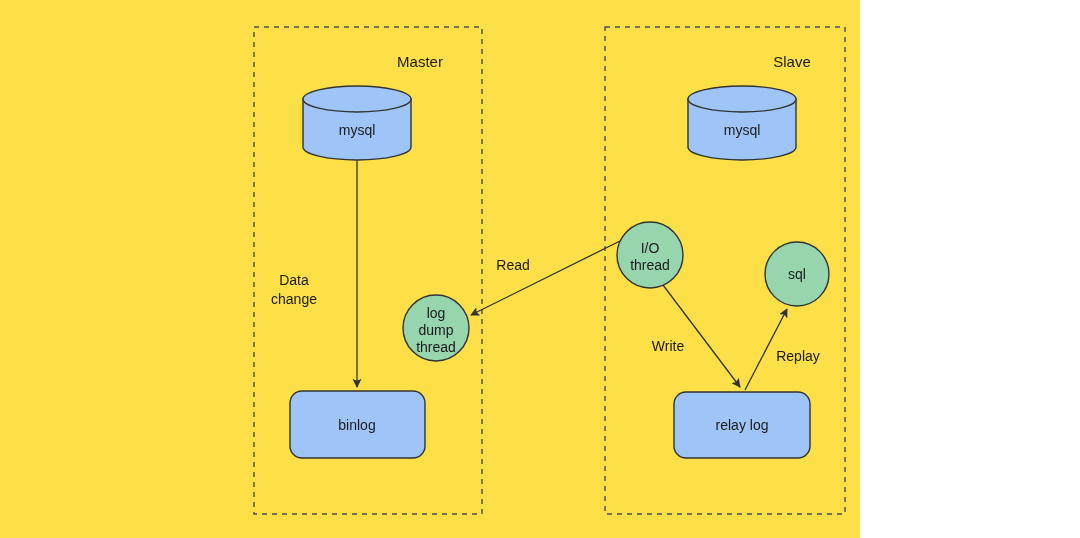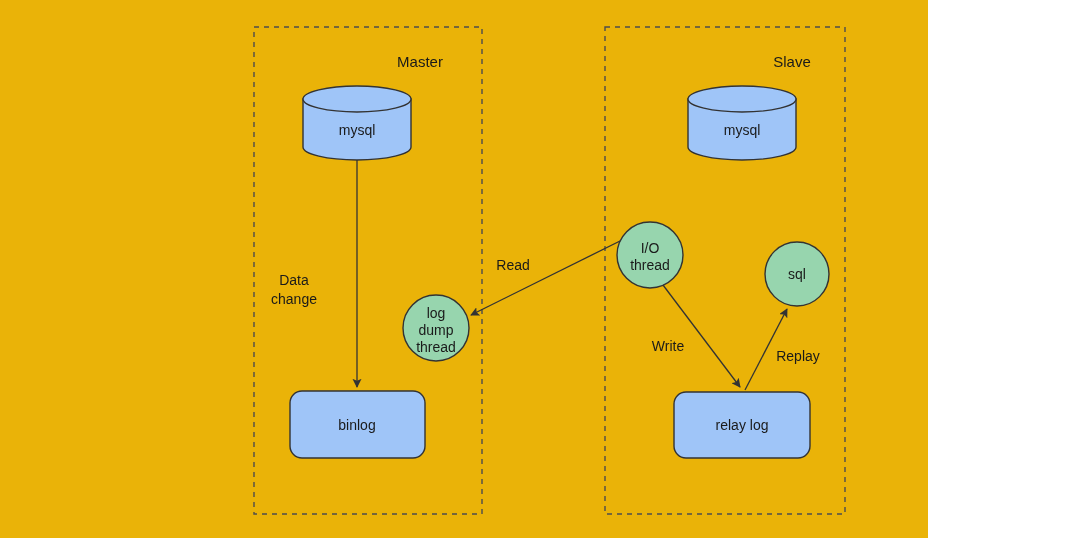--- a/index.html
+++ b/index.html
@@ -5,23 +5,23 @@
   html, body {
     margin: 0;
     padding: 0;
     background: #ffffff;
   }
   body {
     font-family: "Liberation Sans", sans-serif;
   }
   #canvas {
     position: relative;
-    width: 928px;
+    width: 860px;
     height: 538px;
-    background: #eab308;
+    background: #fde047;
     overflow: hidden;
   }
   #diagram-svg {
     position: absolute;
     left: 0;
     top: 0;
     width: 1080px;
     height: 538px;
   }
   .grp-label {

